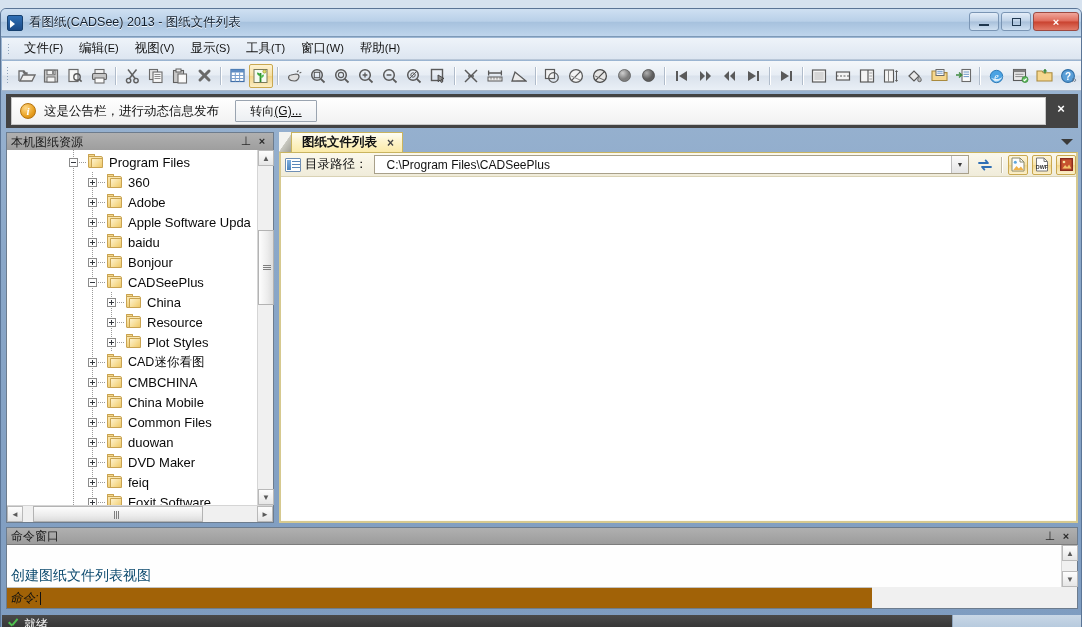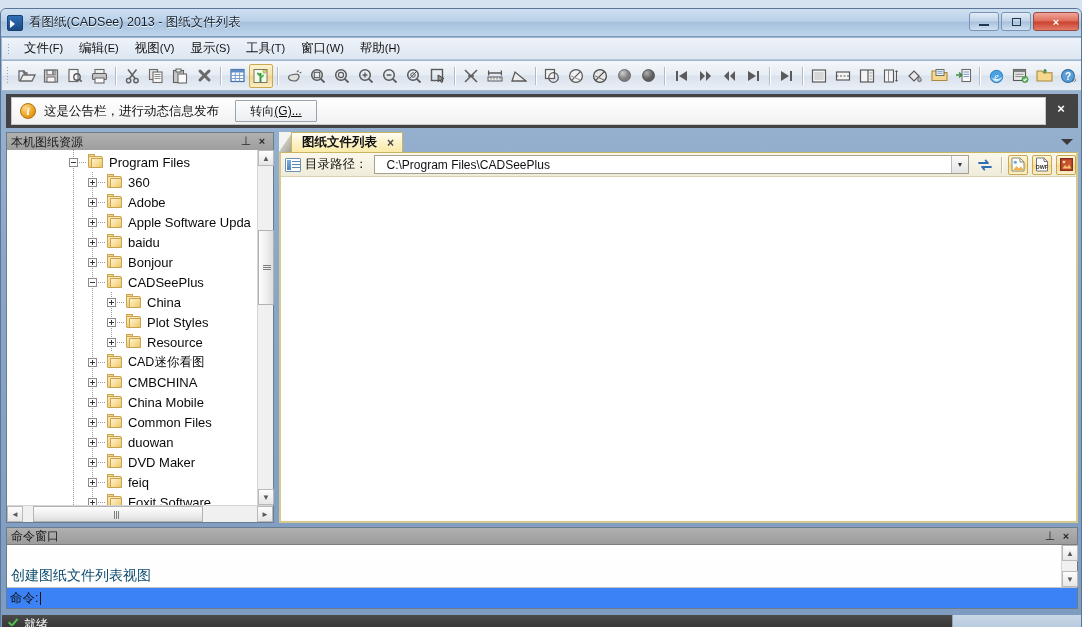--- a/index.html
+++ b/index.html
@@ -334,23 +334,23 @@
     background:#fefefe; padding:2px 4px; overflow:hidden;
   }
   #cmd-history-line { font-size:14px; color:#0c4a6e;margin-top:20px; }
   #cmd-vbar {
     position:absolute; right:0; top:17px; width:16px; height:42px;
     background:#f0f0f0; border-left:1px solid #d5d5d5;
   }
   #cmd-vbar .up { position:absolute; top:0; left:0; }
   #cmd-vbar .down { position:absolute; bottom:0; left:0; }
   #cmd-input-row {
-    position:absolute; left:0; bottom:0; width:1070px; height:21px;
-    background:#3b82f6; border-top:1px solid #c3c3c3;
-    display:flex; align-items:center; padding-left:3px;
+    position:absolute; left:0; bottom:0; width:865px; height:21px;
+    background:#a16207; border-top:1px solid #c3c3c3;
+    display:flex; align-items:center; padding-left:3px;font-style:italic;
   }
   #cmd-prompt { font-size:12.5px; color:#111; }
   #cmd-caret { width:1px; height:13px; background:#111; margin-left:2px; }
 
   
   #statusbar {
     position:absolute; left:1px; bottom:1px; width:1080px; height:18px;
     background: linear-gradient(to bottom,#4a4a4a,#2d2d2d);
     display:flex; align-items:center; padding-left:6px; gap:5px;
   }
@@ -892,35 +892,35 @@
               <span class="dots" style="left: 85px;"></span>
               <span class="dots" style="left: 104px;"></span>
               <span class="tindent" style="width: 100px;"></span>
               <span class="exp plus"></span>
               <span class="hdots"></span>
               <span class="folder">
                 <span class="f-tab"></span>
                 <span class="f-back"></span>
                 <span class="f-front"></span>
               </span>
-              <span class="tlabel">Plot Styles</span>
+              <span class="tlabel">Resource</span>
             </div>
             <div class="tnode">
               <span class="dots" style="left: 66px;"></span>
               <span class="dots" style="left: 85px;"></span>
               <span class="dots" style="left: 104px;"></span>
               <span class="tindent" style="width: 100px;"></span>
               <span class="exp plus"></span>
               <span class="hdots"></span>
               <span class="folder">
                 <span class="f-tab"></span>
                 <span class="f-back"></span>
                 <span class="f-front"></span>
               </span>
-              <span class="tlabel">Resource</span>
+              <span class="tlabel">Plot Styles</span>
             </div>
             <div class="tnode">
               <span class="dots" style="left: 66px;"></span>
               <span class="dots" style="left: 85px;"></span>
               <span class="tindent" style="width: 81px;"></span>
               <span class="exp plus"></span>
               <span class="hdots"></span>
               <span class="folder">
                 <span class="f-tab"></span>
                 <span class="f-back"></span>

